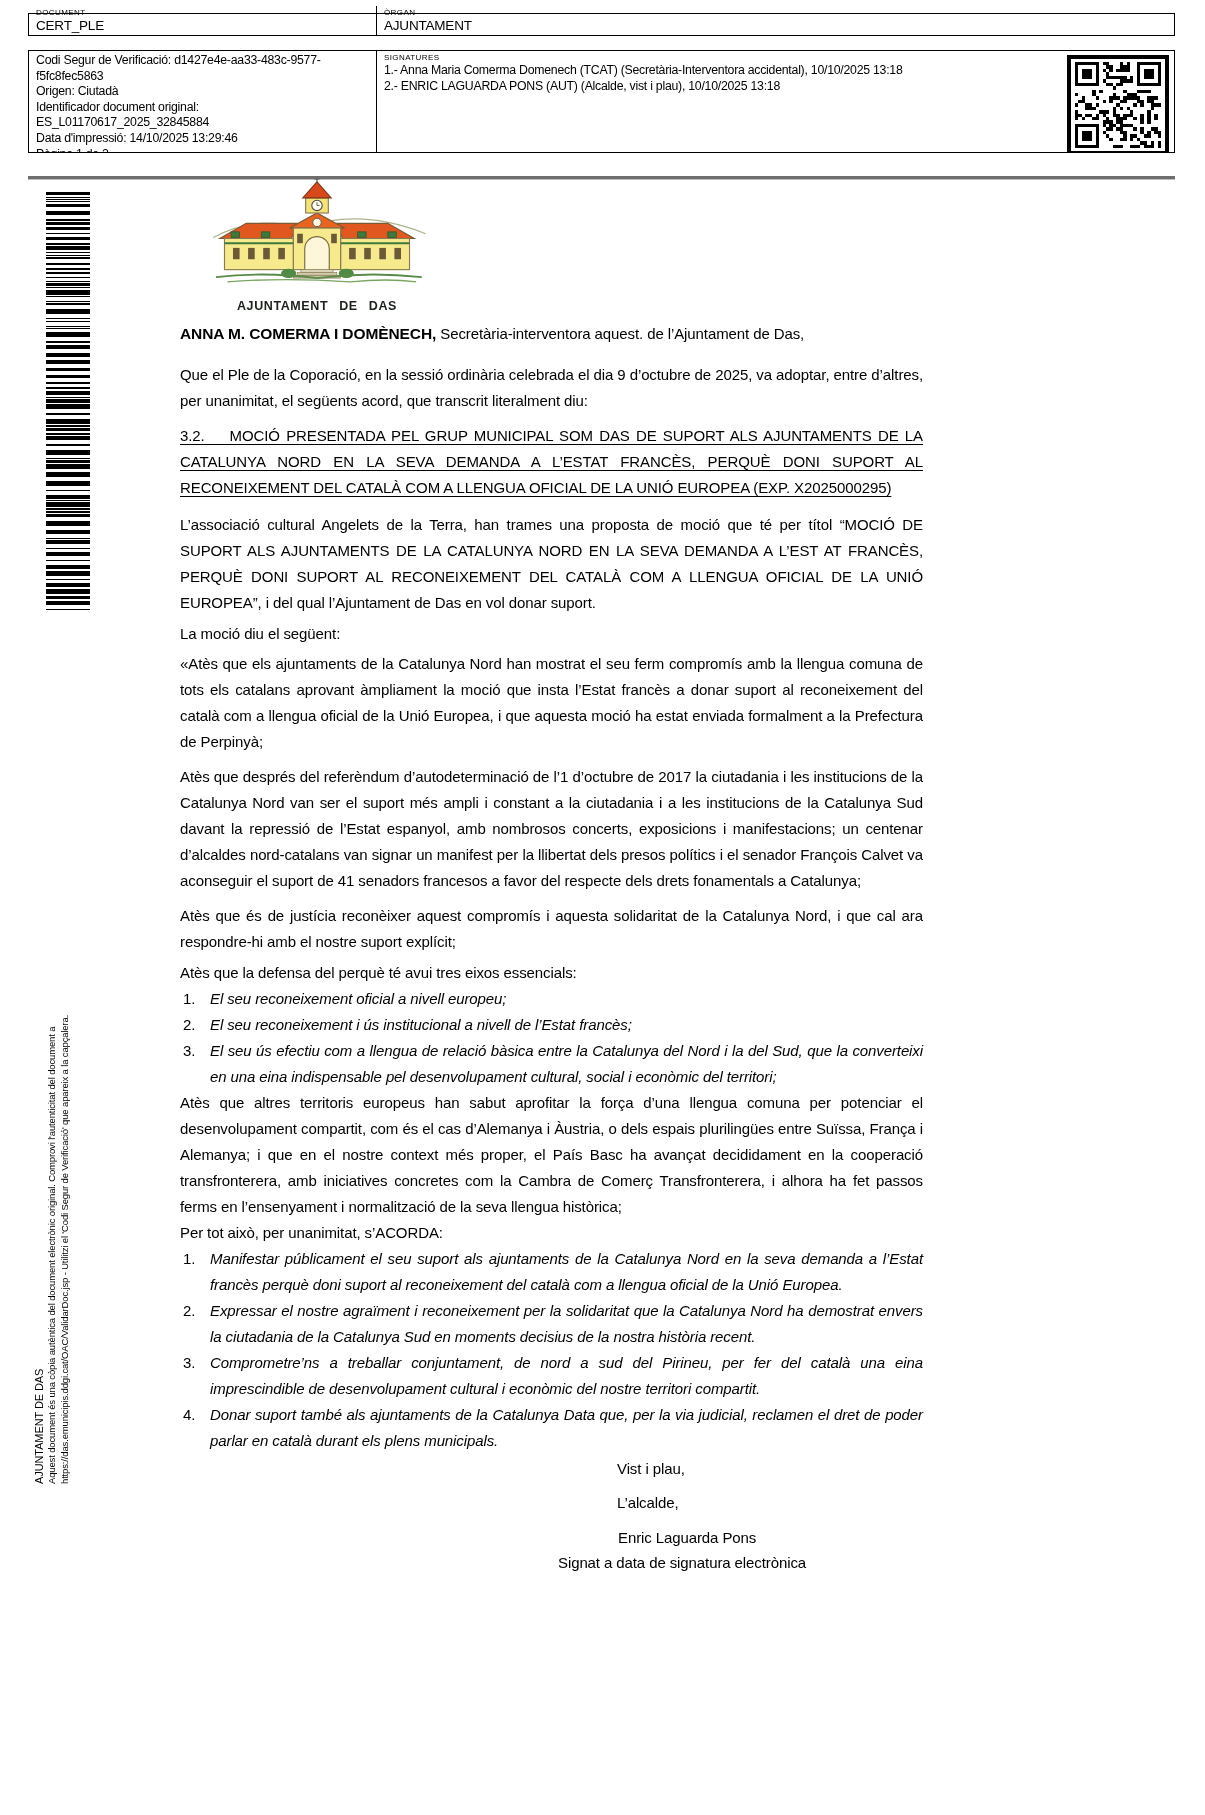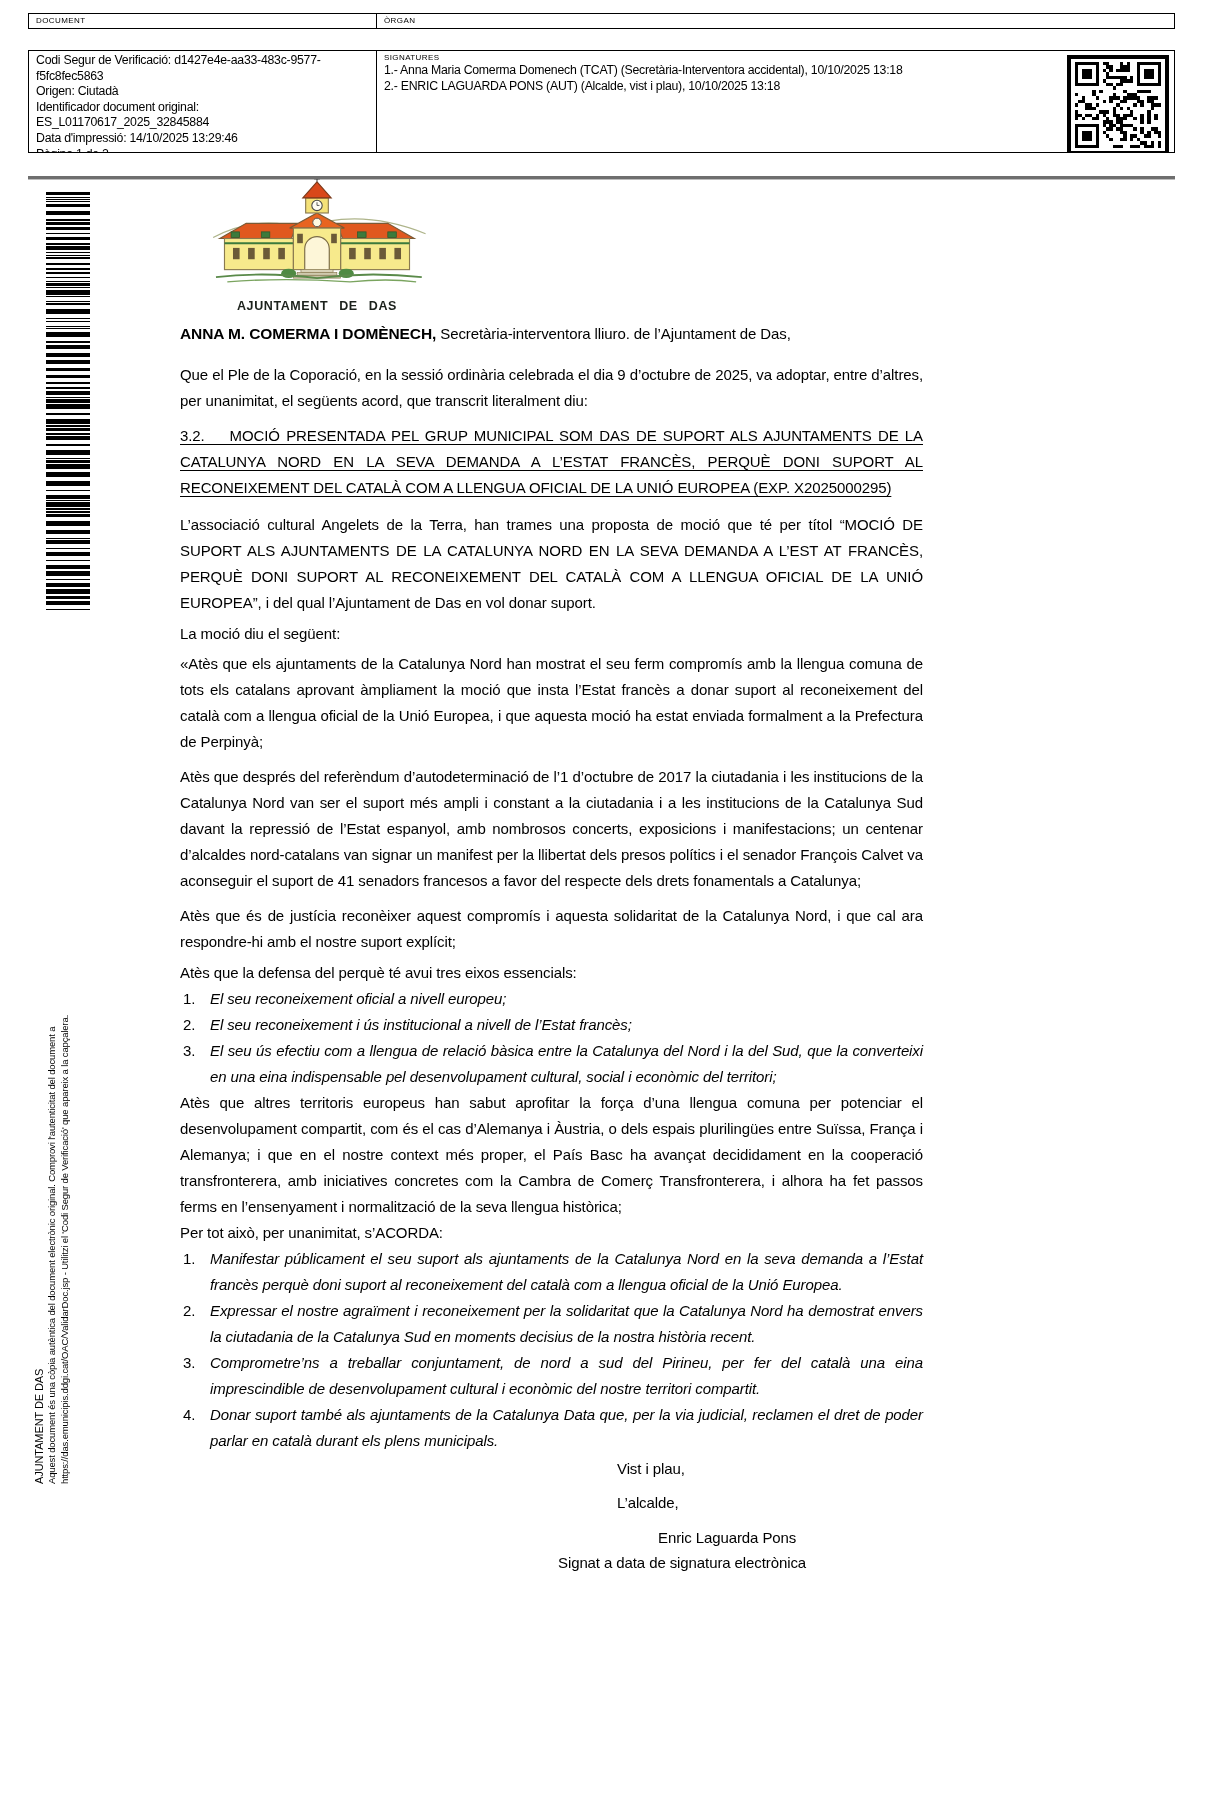--- a/index.html
+++ b/index.html
@@ -1,21 +1,21 @@
 <!DOCTYPE html>
 <html lang="ca"><head>
 <meta charset="utf-8">
 <style>
   html,body{margin:0;padding:0;background:#fff;}
   .page{position:relative;width:1205px;height:1815px;background:#fff;overflow:hidden;
         font-family:"Liberation Sans","DejaVu Sans",sans-serif;color:#000;}
 
   
   .hdr-row{position:absolute;left:28px;width:1147px;display:flex;border:1px solid #000;box-sizing:border-box;background:#fff;}
-  .hdr-row1{top:13px;height:16px;}
+  .hdr-row1{top:13px;height:23px;align-items:flex-end;}
   .hdr-row2{top:50px;height:103px;}
   .hdr-cell{box-sizing:border-box;padding:2px 7px;overflow:hidden;}
   .hdr-cell + .hdr-cell{border-left:1px solid #000;}
   .hdr-label{font-size:8px;letter-spacing:.4px;line-height:10px;}
   .hdr-value{font-size:13.5px;line-height:15px;letter-spacing:-.2px;}
   .hdr-small{font-size:12.3px;line-height:15.6px;letter-spacing:-.25px;}
   .c1{width:347px;flex:none;}
   .c2{width:311px;flex:none;}
   .c3{flex:1;}
   .sig-cell{position:relative;flex:1;}
@@ -52,21 +52,21 @@
   .olist.mb2{margin-bottom:2px;}
   .li-row{display:flex;}
   .li-num{flex:none;width:30px;padding-left:3px;box-sizing:border-box;}
   .li-text{flex:1;text-align:justify;font-style:italic;}
 
   
   .sig-block{margin-left:378px;width:300px;}
   .sig-line{line-height:26px;}
   .sig-vist{margin-left:59px;margin-bottom:8px;}
   .sig-alc{margin-left:59px;margin-bottom:9px;}
-  .sig-nm{margin-left:100px;}
+  .sig-nm{margin-left:60px;}
   .sig-signed{line-height:23px;}
 </style>
 </head>
 <body>
 
 <div class="page">
 
   <div class="hdr-row hdr-row1">
     <div class="hdr-cell c1">
       <div class="hdr-label">DOCUMENT</div>
@@ -418,21 +418,21 @@
 
       <ellipse cx="95" cy="100" rx="8" ry="5" fill="#4f8a43"></ellipse>
       <ellipse cx="156" cy="100" rx="8" ry="5" fill="#4f8a43"></ellipse>
       <path d="M18 104 Q70 98 125 105 Q180 98 236 104" fill="none" stroke="#5a8a4a" stroke-width="2"></path>
       <path d="M30 109 Q90 104 160 109 Q200 105 230 109" fill="none" stroke="#7aa45f" stroke-width="1.4"></path>
     </svg>
     <div class="logo-caption">AJUNTAMENT DE DAS</div>
   </div>
 
   <div class="doc-text">
-    <p class="p-name"><b>ANNA M. COMERMA I DOMÈNECH,</b><span> Secretària-interventora lliuro. de  l’Ajuntament de Das,</span></p>
+    <p class="p-name"><b>ANNA M. COMERMA I DOMÈNECH,</b><span> Secretària-interventora aquest. de  l’Ajuntament de Das,</span></p>
     <p>Que el Ple de la Coporació, en la sessió ordinària  celebrada el dia 9 d’octubre de 2025, va adoptar, entre d’altres, per unanimitat, el següents acord, que  transcrit literalment diu:</p>
     <p class="p-head">3.2.&nbsp;&nbsp;&nbsp;&nbsp;MOCIÓ PRESENTADA PEL GRUP MUNICIPAL SOM DAS DE SUPORT ALS AJUNTAMENTS DE LA CATALUNYA NORD EN LA SEVA DEMANDA A L’ESTAT FRANCÈS, PERQUÈ DONI SUPORT AL RECONEIXEMENT DEL CATALÀ COM A LLENGUA OFICIAL DE LA UNIÓ EUROPEA (EXP. X2025000295)</p>
     <p class="p-after-p2">L’associació cultural Angelets de la Terra, han trames una proposta de moció que té per títol “MOCIÓ DE SUPORT ALS AJUNTAMENTS DE LA CATALUNYA NORD EN LA SEVA DEMANDA A L’EST AT FRANCÈS, PERQUÈ DONI SUPORT AL RECONEIXEMENT DEL CATALÀ COM A LLENGUA OFICIAL DE LA UNIÓ EUROPEA”, i del qual l’Ajuntament de Das en vol donar suport.</p>
     <p class="p-after-p3">La moció diu el següent:</p>
     <p>«Atès que els ajuntaments de la Catalunya Nord han mostrat el seu ferm compromís amb la llengua comuna de tots els catalans aprovant àmpliament la moció que insta l’Estat francès a donar suport al reconeixement del català com a llengua oficial de la Unió Europea, i que aquesta moció ha estat enviada formalment a la Prefectura de Perpinyà;</p>
     <p>Atès que després del referèndum d’autodeterminació de l’1 d’octubre de 2017 la ciutadania i les institucions de la Catalunya Nord van ser el suport més ampli i constant a la ciutadania i a les institucions de la Catalunya Sud davant la repressió de l’Estat espanyol, amb nombrosos concerts, exposicions i manifestacions; un centenar d’alcaldes nord-catalans van signar un manifest per la llibertat dels presos polítics i el senador François Calvet va aconseguir el suport de 41 senadors francesos a favor del respecte dels drets fonamentals a Catalunya;</p>
     <p class="p-p6">Atès que és de justícia reconèixer aquest compromís i aquesta solidaritat de la Catalunya Nord, i que cal ara respondre-hi amb el nostre suport explícit;</p>
     <p class="p-tight">Atès que la defensa del perquè té avui tres eixos essencials:</p>
 
     <div class="olist">

